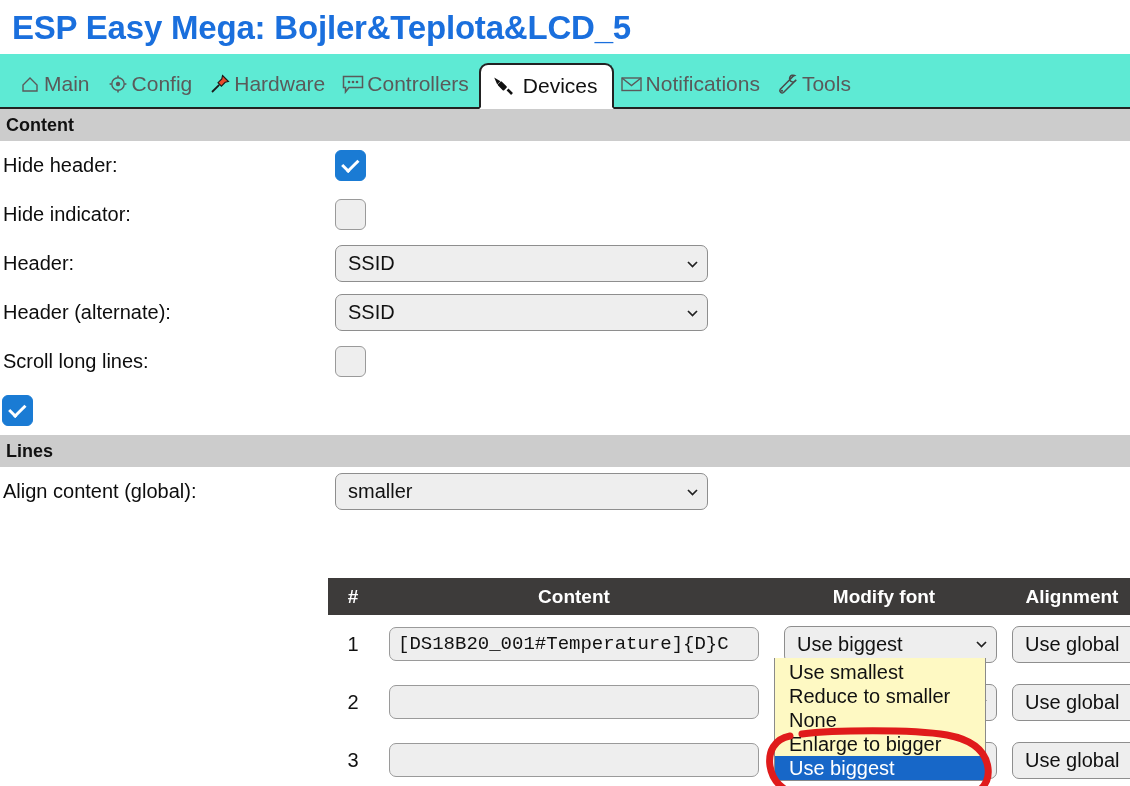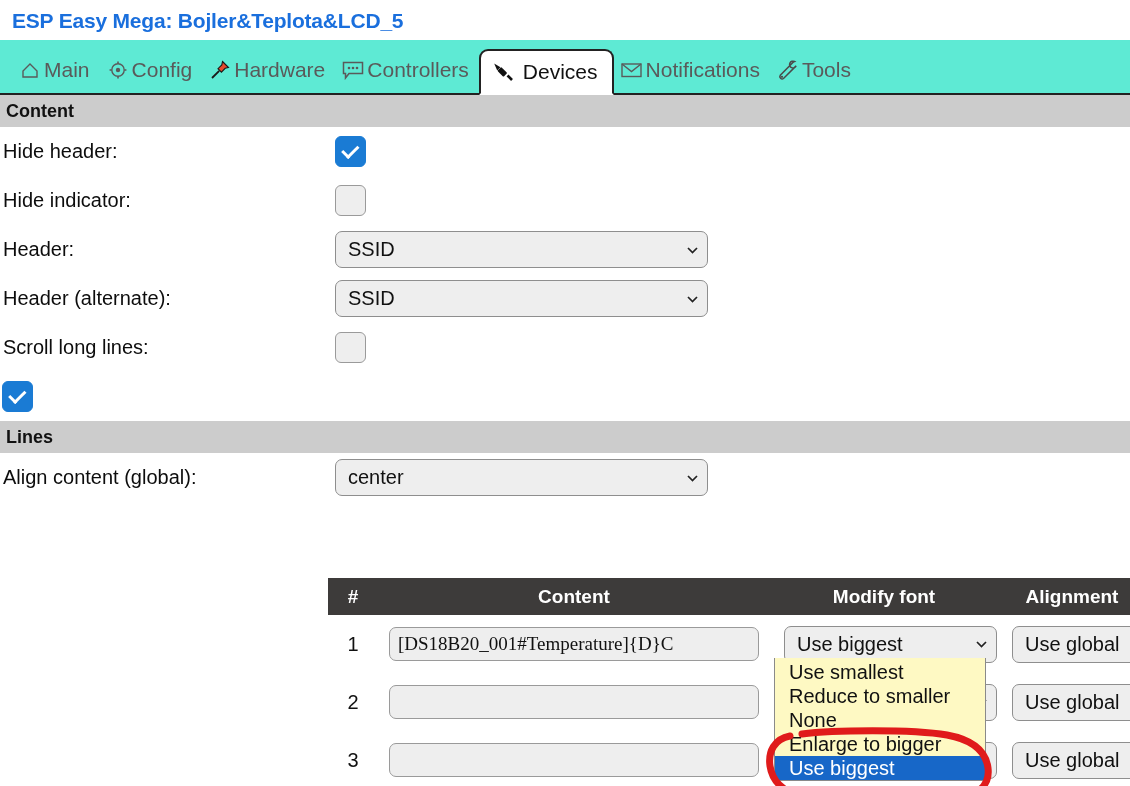--- a/index.html
+++ b/index.html
@@ -6,21 +6,21 @@
   html, body {
     margin: 0; padding: 0;
     width: 1130px; height: 786px;
     background: #ffffff;
     font-family: "Liberation Sans", sans-serif;
     overflow: hidden;
   }
 
   
   .page-title {
-    font-size: 21px;
+    font-size: 33px;
     font-weight: bold;
     color: #1a6fdd;
     padding: 9px 0 0 12px;
     letter-spacing: -0.2px;
     white-space: nowrap;
   }
 
   
   .tabbar {
     position: relative;
@@ -138,21 +138,21 @@
 
   
   .tin {
     background: #eeeeee;
     border: 1px solid #9a9a9a;
     border-radius: 7px;
     height: 34px;
     width: 370px;
     font-size: 19px;
     color: #111111;
-    font-family: Liberation Serif, serif;
+    font-family: Liberation Mono, monospace;
     padding: 0 8px;
     display: flex;
     align-items: center;
     white-space: nowrap;
     overflow: hidden;
   }
 
   
   .ltable {
     position: absolute;
@@ -357,21 +357,21 @@
 
 <div class="frow">
   <div class="cb on"></div>
 </div>
 
 <div class="sect">Lines</div>
 
 <div class="frow">
   <div class="flabel">Align content (global):</div>
   <div class="sel wide">
-    <span>center</span>
+    <span>smaller</span>
     <span class="chev">
       <svg width="11" height="7" viewBox="0 0 11 7">
           <path d="M1 1 L5.5 5.6 L10 1" fill="none" stroke="#222" stroke-width="1.7"></path>
         </svg>
     </span>
   </div>
 </div>
 
 <div class="ltable">
 

